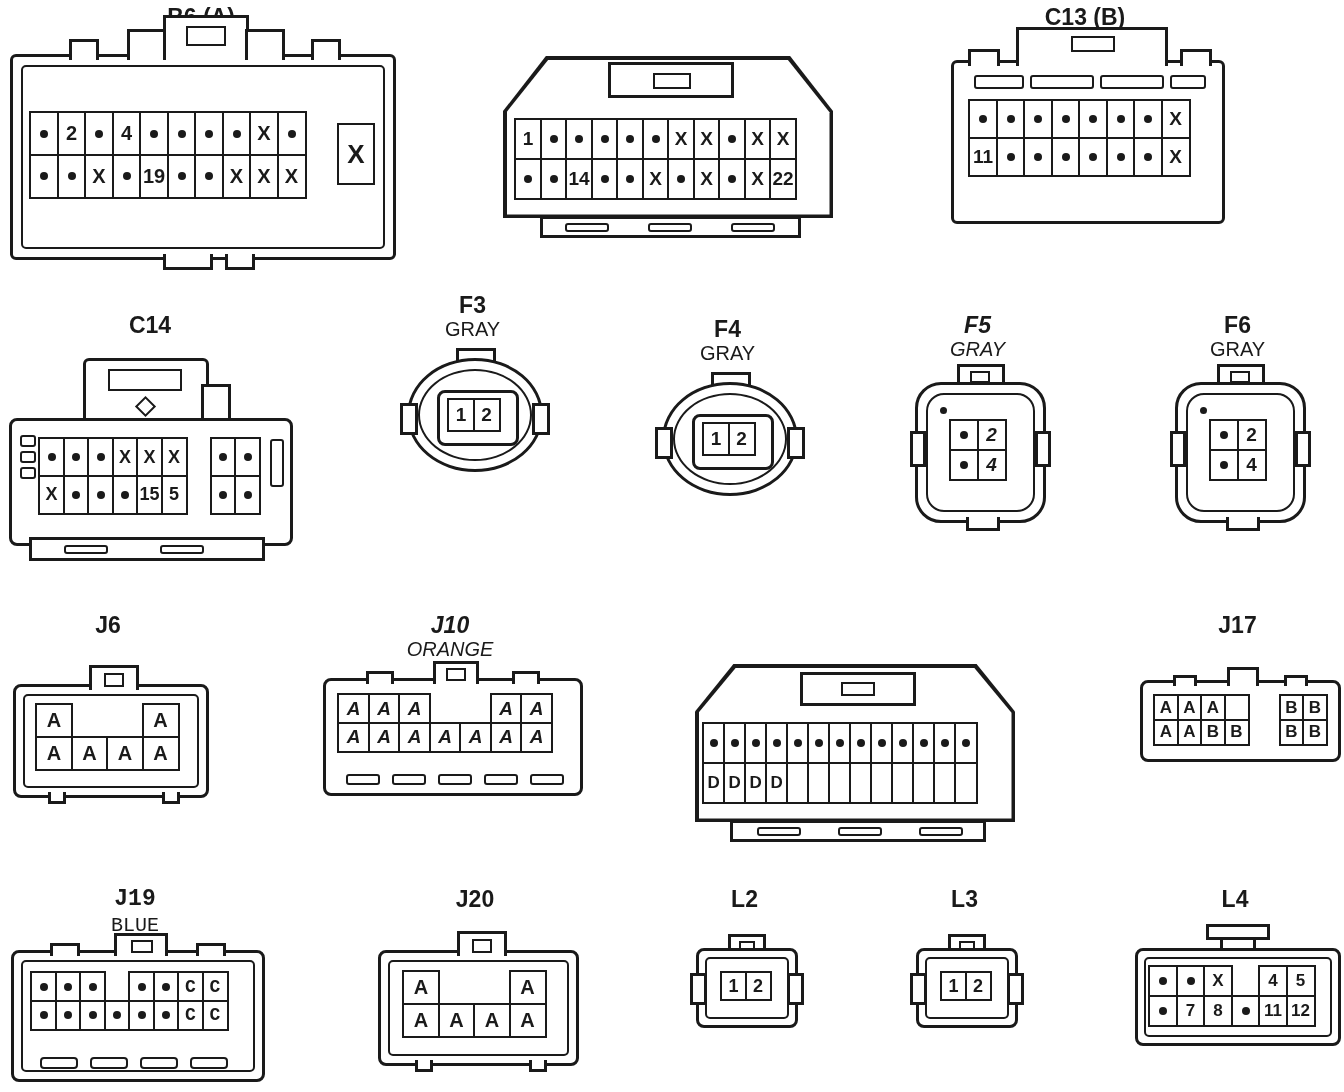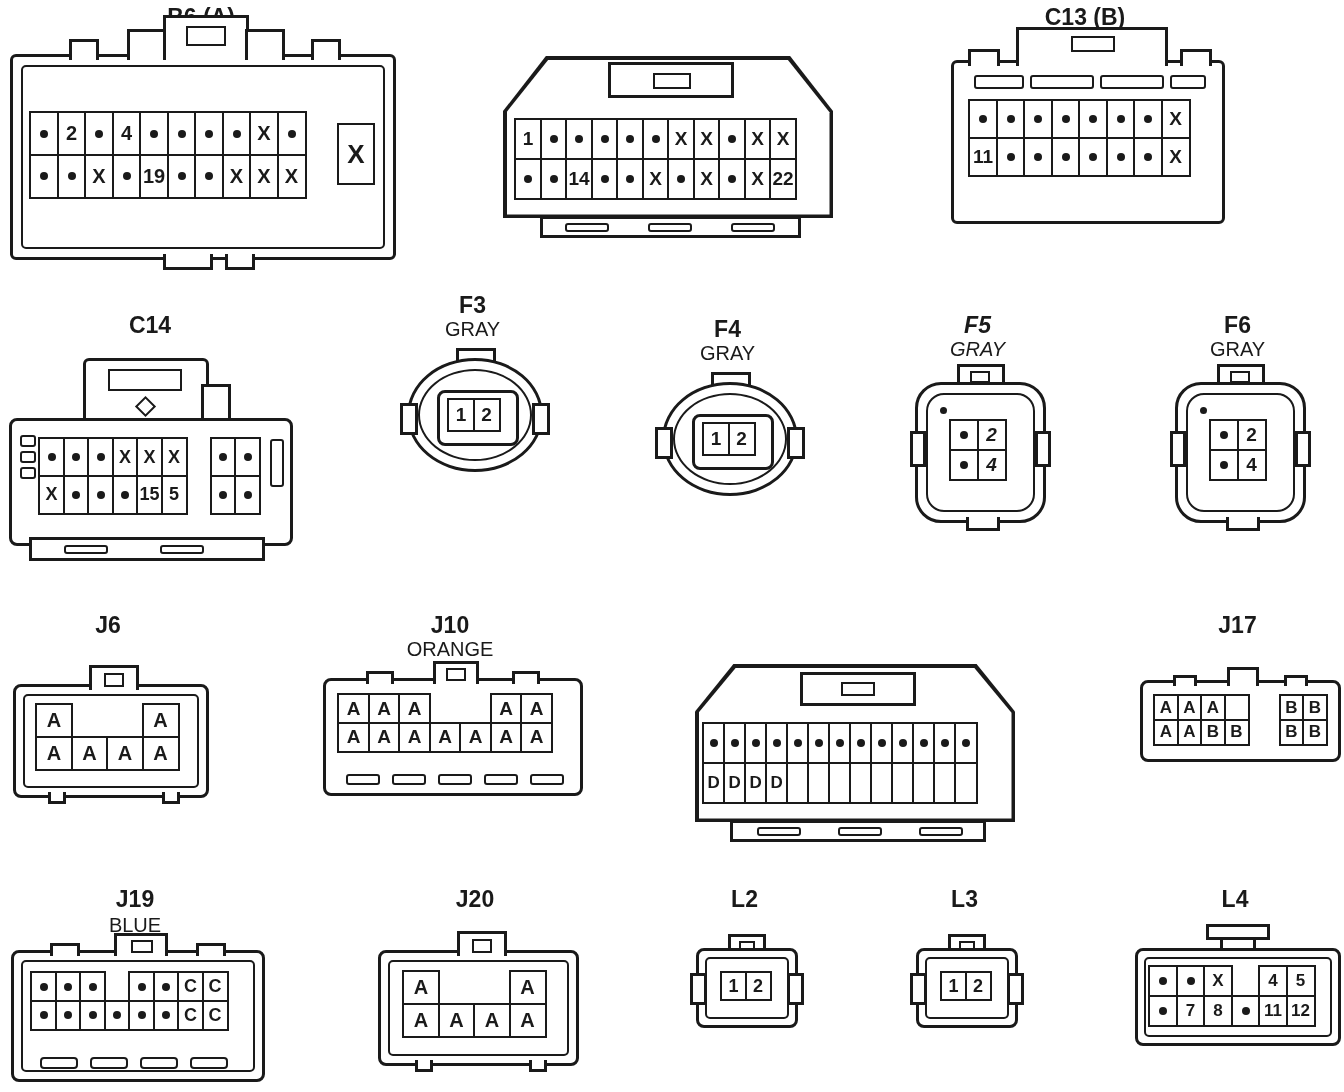--- a/index.html
+++ b/index.html
@@ -407,21 +407,21 @@
             <div class="pin-cell">A</div>
             <div class="pin-cell">A</div>
             <div class="pin-cell">A</div>
           </div>
         </div>
       <div class="tab" style="left:32px;bottom:-9px;width:12px;height:9px;border-top:none;"></div>
       <div class="tab" style="left:146px;bottom:-9px;width:12px;height:9px;border-top:none;"></div>
     </div>
   </div>
 
-  <div class="conn" style="left:315px;top:612px;width:270px;height:200px;">
+  <div class="conn" style="left:315px;top:612px;width:270px;height:200px;font-style:italic;">
     <div class="conn-title">J10</div>
     <div class="conn-sub">ORANGE</div>
     <div class="housing" style="left:8px;top:66px;width:254px;height:112px;">
       <div class="tab" style="left:40px;top:-10px;width:22px;height:10px;border-bottom:none;"></div>
       <div class="tab" style="left:107px;top:-20px;width:40px;height:20px;border-bottom:none;">
         <div class="tab-inner" style="left:10px;top:4px;width:16px;height:9px;"></div>
       </div>
       <div class="tab" style="right:40px;top:-10px;width:22px;height:10px;border-bottom:none;"></div>
       <div class="pin-grid" style="left:11px;top:12px;--cw:33px;--ch:31px;--fs:19px;">
           <div class="pin-row">
@@ -549,21 +549,21 @@
             <div class="pin-cell">B</div>
           </div>
           <div class="pin-row">
             <div class="pin-cell">B</div>
             <div class="pin-cell">B</div>
           </div>
         </div>
     </div>
   </div>
 
-  <div class="conn" style="left:5px;top:886px;width:260px;height:206px;">
+  <div class="conn" style="left:5px;top:886px;width:260px;height:206px;font-family:Liberation Mono, monospace;">
     <div class="conn-title">J19</div>
     <div class="conn-sub" style="top:28px;">BLUE</div>
     <div class="housing" style="left:6px;top:64px;width:248px;height:126px;">
       <div class="tab" style="left:36px;top:-10px;width:24px;height:10px;border-bottom:none;"></div>
       <div class="tab" style="left:100px;top:-20px;width:48px;height:20px;border-bottom:none;">
         <div class="tab-inner" style="left:14px;top:4px;width:18px;height:9px;"></div>
       </div>
       <div class="tab" style="right:36px;top:-10px;width:24px;height:10px;border-bottom:none;"></div>
       <div class="inner" style="inset:7px;"></div>
       <div class="pin-grid" style="left:16px;top:18px;--cw:27px;--ch:31px;--fs:18px;">

